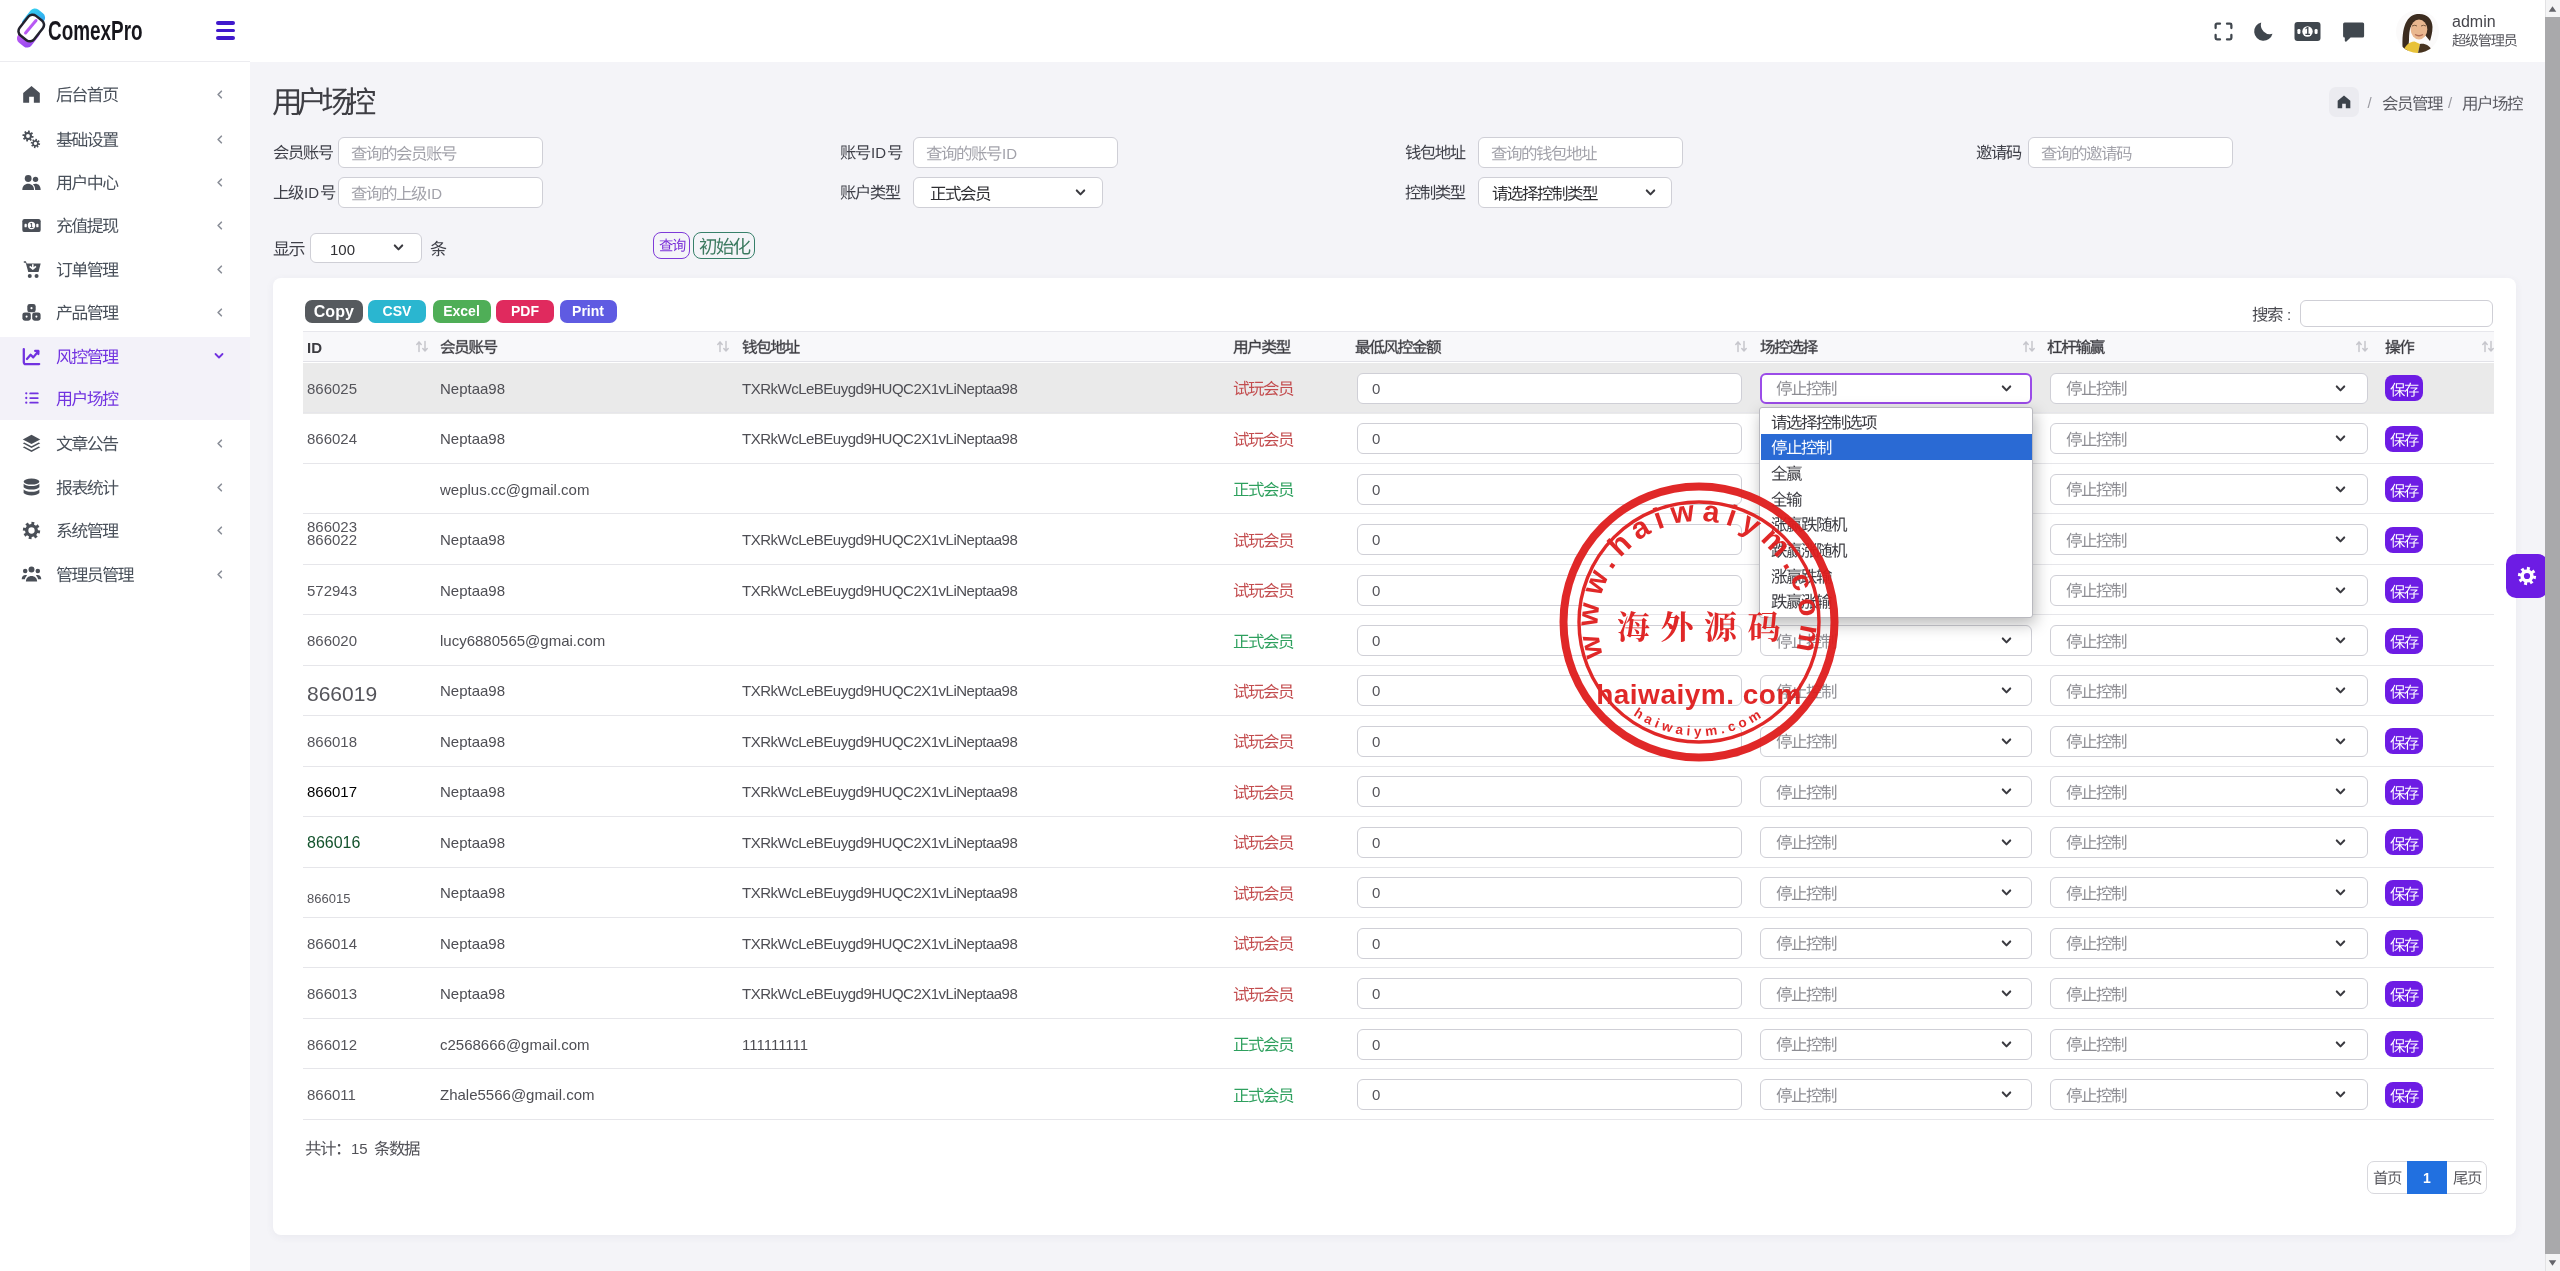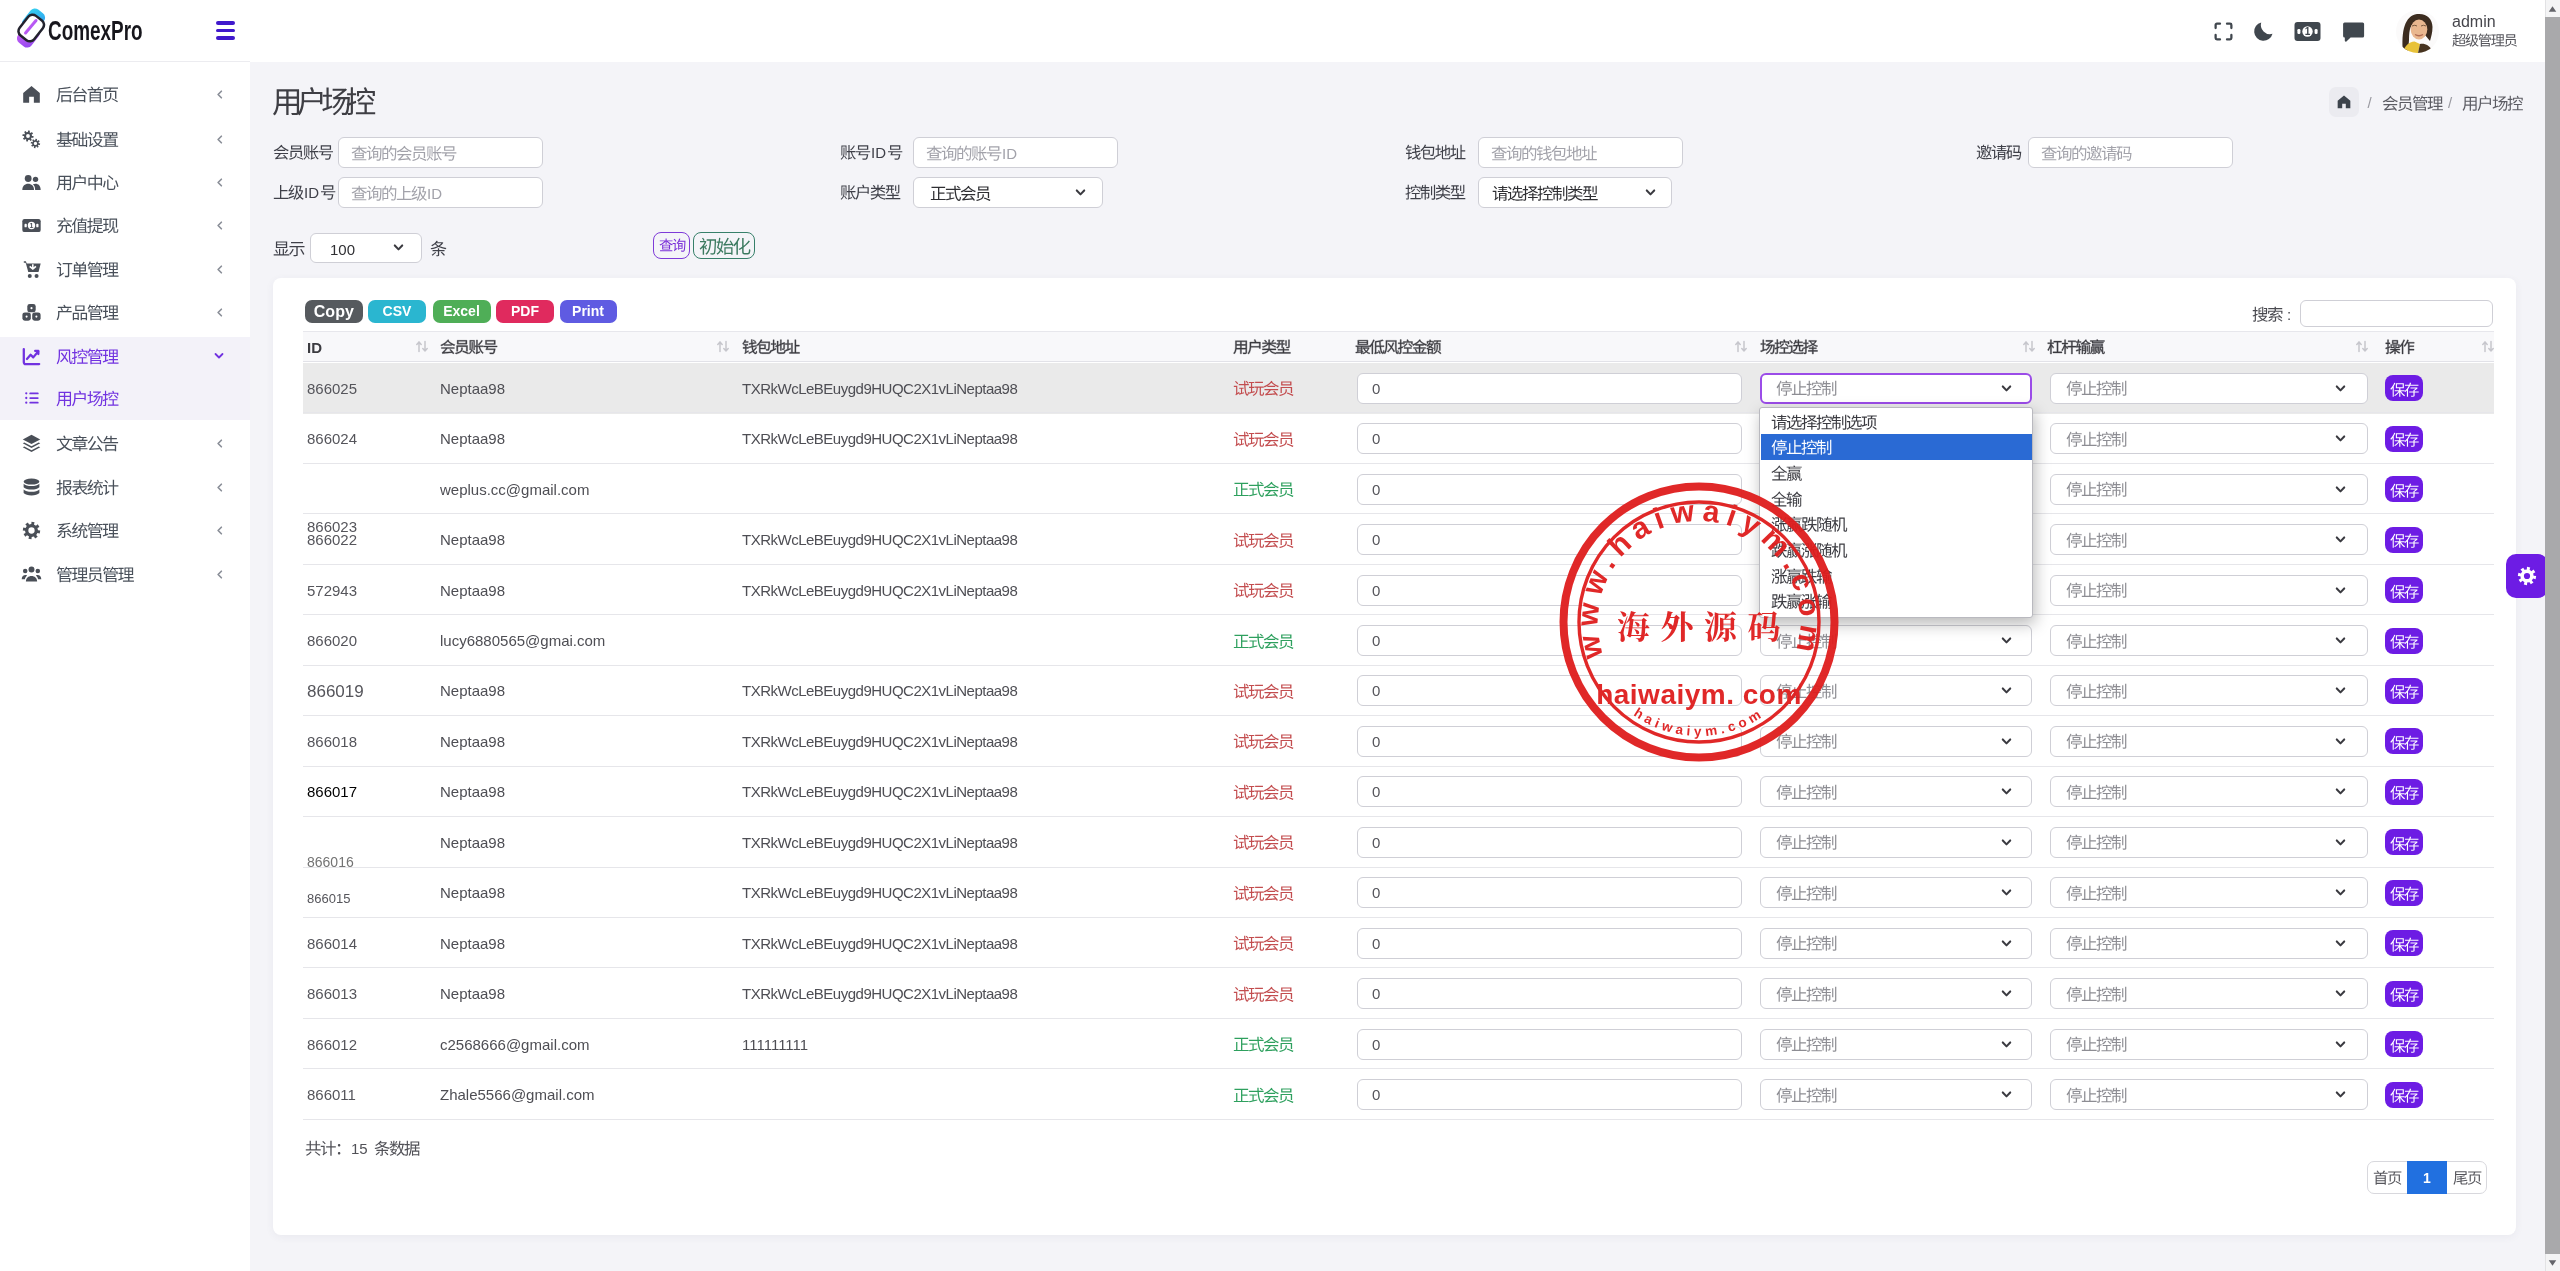--- a/index.html
+++ b/index.html
@@ -945,21 +945,21 @@
       <path d="M3 4.8 7 9l4-4.2"></path>
     </svg>
     <div style="position:absolute;left:2385.0px;top:627.5px;width:38.0px;height:26.0px;background:#6d1ce4;border-radius:8px;"></div>
     <svg style="position:absolute;left:2390.0px;top:634.0px;" width="29.4" height="16" viewBox="0 -880 1909 1039">
       <g fill="#fff">
         <use href="#a6" x="0"></use>
         <use href="#a31" x="909"></use>
       </g>
     </svg>
     <div style="position:absolute;left:303.0px;top:715.2px;width:2191.0px;height:1.0px;background:#e6e6ea;"></div>
-    <div style="position:absolute;left:307.0px;top:683.4px;font-size:17px;color:#55555b;line-height:1;white-space:pre;">866019</div>
+    <div style="position:absolute;left:307.0px;top:683.4px;font-size:21px;color:#55555b;line-height:1;white-space:pre;">866019</div>
     <div style="position:absolute;left:440.0px;top:683.4px;font-size:15px;color:#4e4e54;line-height:1;white-space:pre;">Neptaa98</div>
     <div style="position:absolute;left:742.0px;top:683.4px;font-size:15px;color:#4e4e54;line-height:1;white-space:pre;letter-spacing:-0.5px;">TXRkWcLeBEuygd9HUQC2X1vLiNeptaa98</div>
     <svg style="position:absolute;left:1233.0px;top:682.9px;" width="61.5" height="17" viewBox="0 -880 3727 1030">
       <g fill="#c34d4f">
         <use href="#a77" x="0"></use>
         <use href="#a57" x="909"></use>
         <use href="#a3" x="1818"></use>
         <use href="#a22" x="2727"></use>
       </g>
     </svg>
@@ -1080,21 +1080,21 @@
       <path d="M3 4.8 7 9l4-4.2"></path>
     </svg>
     <div style="position:absolute;left:2385.0px;top:778.8px;width:38.0px;height:26.0px;background:#6d1ce4;border-radius:8px;"></div>
     <svg style="position:absolute;left:2390.0px;top:785.3px;" width="29.4" height="16" viewBox="0 -880 1909 1039">
       <g fill="#fff">
         <use href="#a6" x="0"></use>
         <use href="#a31" x="909"></use>
       </g>
     </svg>
     <div style="position:absolute;left:303.0px;top:866.5px;width:2191.0px;height:1.0px;background:#e6e6ea;"></div>
-    <div style="position:absolute;left:307.0px;top:834.8px;font-size:14px;color:#737373;line-height:1;white-space:pre;margin-top:20px;">866016</div>
+    <div style="position:absolute;left:307.0px;top:834.8px;font-size:16px;color:#14532d;line-height:1;white-space:pre;">866016</div>
     <div style="position:absolute;left:440.0px;top:834.8px;font-size:15px;color:#4e4e54;line-height:1;white-space:pre;">Neptaa98</div>
     <div style="position:absolute;left:742.0px;top:834.8px;font-size:15px;color:#4e4e54;line-height:1;white-space:pre;letter-spacing:-0.5px;">TXRkWcLeBEuygd9HUQC2X1vLiNeptaa98</div>
     <svg style="position:absolute;left:1233.0px;top:834.3px;" width="61.5" height="17" viewBox="0 -880 3727 1030">
       <g fill="#c34d4f">
         <use href="#a77" x="0"></use>
         <use href="#a57" x="909"></use>
         <use href="#a3" x="1818"></use>
         <use href="#a22" x="2727"></use>
       </g>
     </svg>

